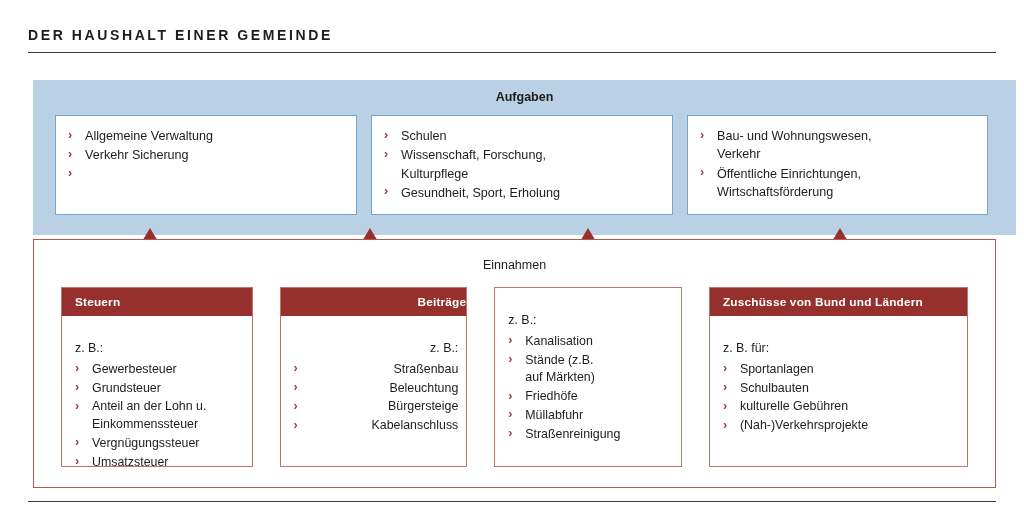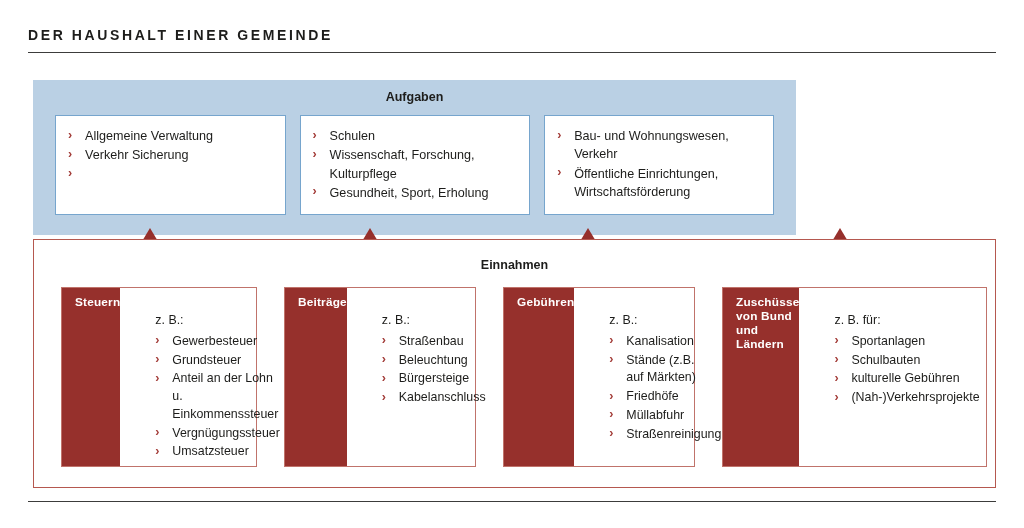--- a/index.html
+++ b/index.html
@@ -43,21 +43,21 @@
     width: 968px;
     height: 0;
     border-top: 1.6px solid #3c3c3b;
   }
 
   
   .aufgaben-panel {
     position: absolute;
     left: 33px;
     top: 80px;
-    width: 763px;
+    width: 983px;
     height: 155px;
     background: #bad0e4;
     box-sizing: border-box;
   }
   .aufgaben-title {
     position: absolute;
     left: 0;
     top: 10px;
     width: 100%;
     text-align: center;
@@ -95,42 +95,41 @@
     background: #ffffff;
     box-sizing: border-box;
   }
   .einnahmen-title {
     position: absolute;
     left: 0;
     top: 18px;
     width: 100%;
     text-align: center;
     font-size: 12.5px;
-    font-weight: 700;
+    font-weight: 400;
     color: #1d1d1b;
   }
   .einnahmen-cards {
     position: absolute;
     left: 27px;
     top: 47px;
     right: 27px;
     display: flex;
     gap: 27px;
   }
   .ein-card {
     border: 1.1px solid #c0736b;
     background: #ffffff;
     box-sizing: border-box;
     height: 180px;
     display: flex;
-    flex-direction: row;
-    gap: 22px;
+    flex-direction: column;
   }
   .ein-card.w1 { width: 196px; }
-  .ein-card.w2 { width: 192px; }
+  .ein-card.w2 { width: 192px; text-align: right; }
   .ein-card.w3 { width: 192px; }
   .ein-card.w4 { width: 265px; }
 
   .ein-card-header {
     background: #96302c;
     color: #ffffff;
     font-size: 11.8px;
     font-weight: 700;
     padding: 7px 0 7px 13px;
     letter-spacing: 0.2px;
@@ -248,21 +247,20 @@
         <ul class="chev-list">
           <li><span class="chev">›</span><span>Straßenbau</span></li>
           <li><span class="chev">›</span><span>Beleuchtung</span></li>
           <li><span class="chev">›</span><span>Bürgersteige</span></li>
           <li><span class="chev">›</span><span>Kabelanschluss</span></li>
         </ul>
       </div>
     </div>
 
     <div class="ein-card w3">
-      <div class="ein-card-header">Gebühren</div>
       <div class="ein-card-body">
         <div class="eg-label">z. B.:</div>
         <ul class="chev-list">
           <li><span class="chev">›</span><span>Kanalisation</span></li>
           <li><span class="chev">›</span><span class="ml">Stände (z.B.<br>auf Märkten)</span></li>
           <li><span class="chev">›</span><span>Friedhöfe</span></li>
           <li><span class="chev">›</span><span>Müllabfuhr</span></li>
           <li><span class="chev">›</span><span>Straßenreinigung</span></li>
         </ul>
       </div>

